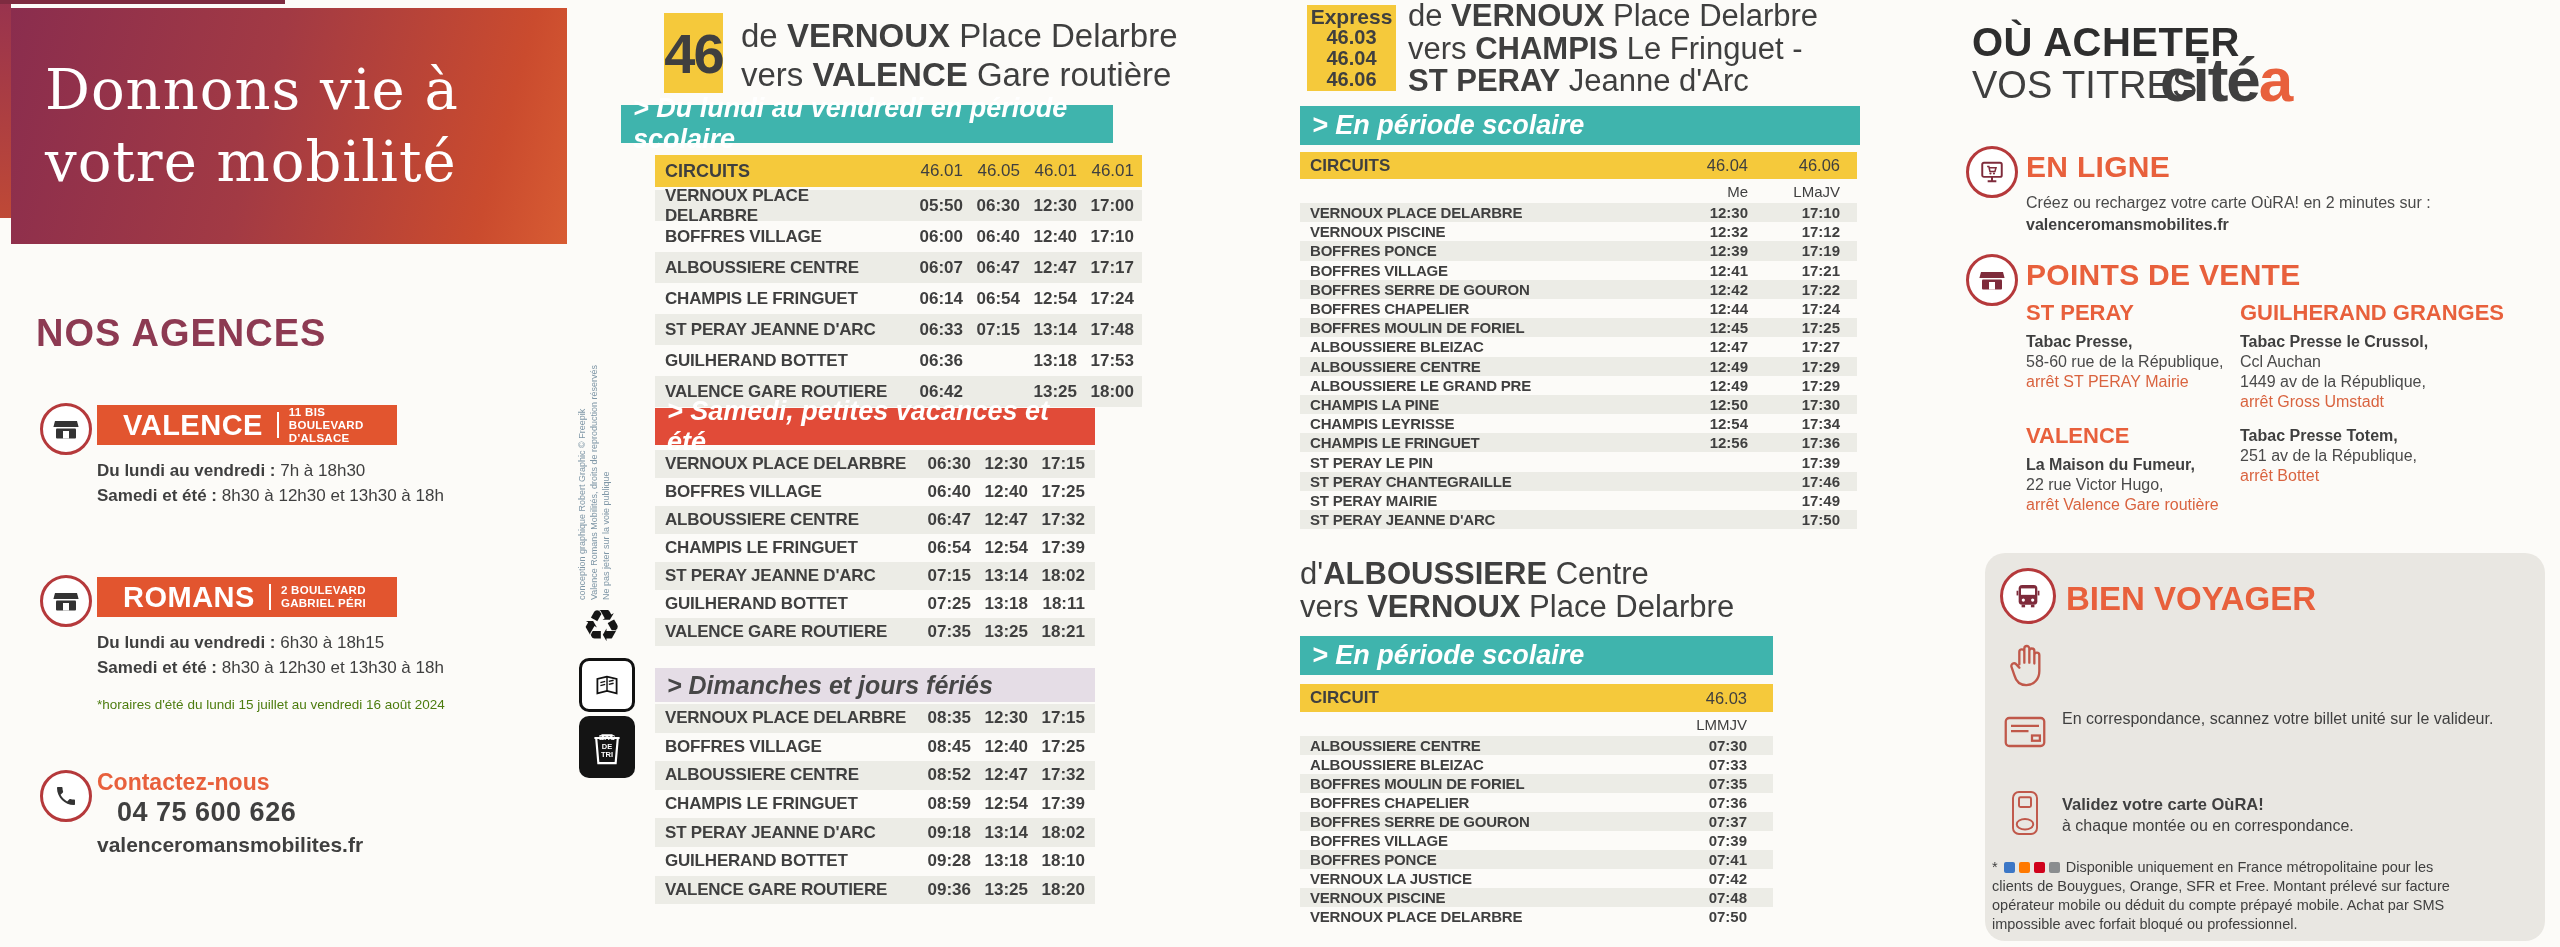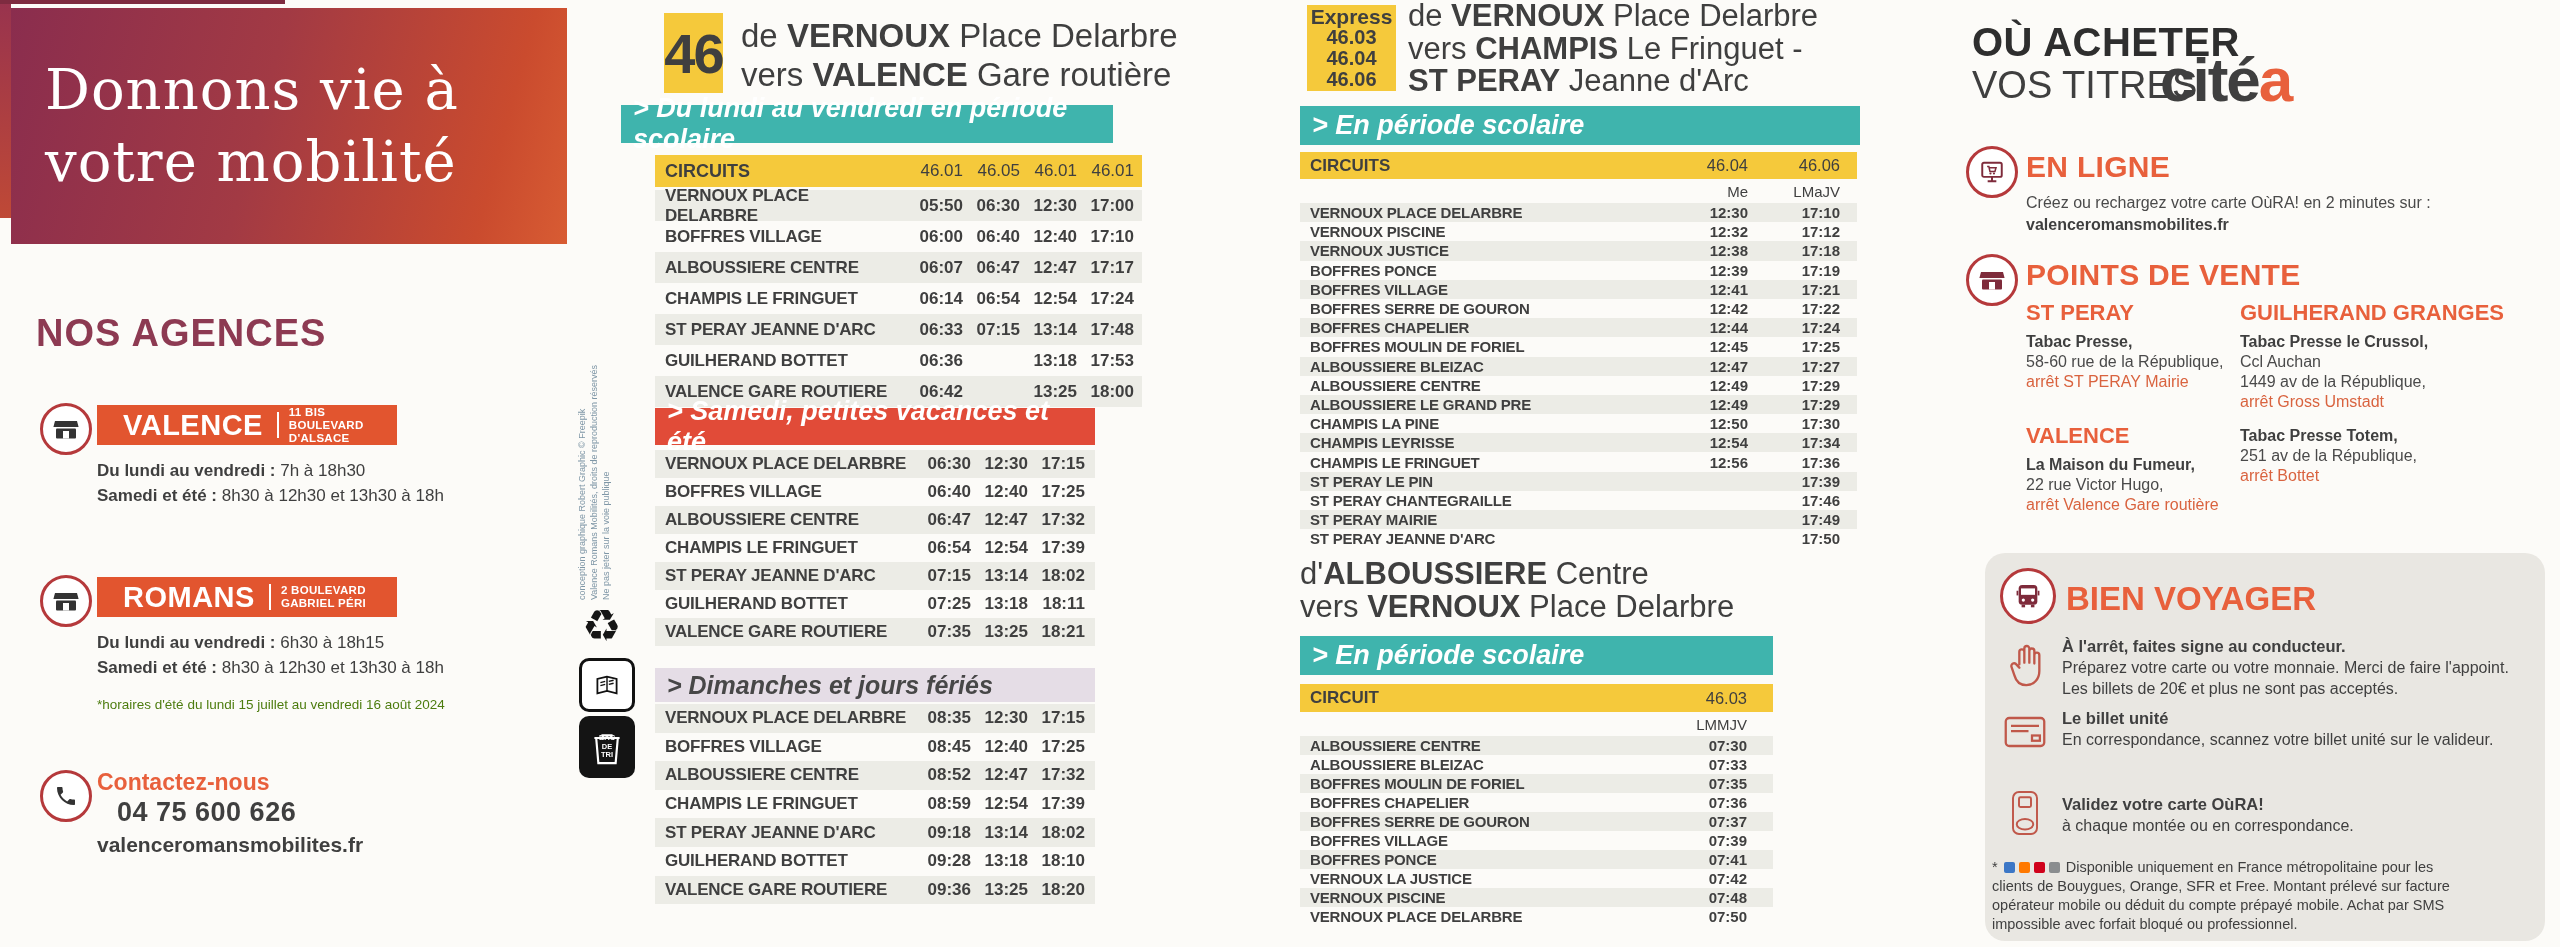--- a/index.html
+++ b/index.html
@@ -404,25 +404,20 @@
       <div class="stop">VERNOUX PLACE DELARBRE</div>
       <div class="t">12:30</div>
       <div class="t">17:10</div>
     </div>
       <div class="row">
       <div class="stop">VERNOUX PISCINE</div>
       <div class="t">12:32</div>
       <div class="t">17:12</div>
     </div>
       <div class="row">
-      <div class="stop">VERNOUX JUSTICE</div>
-      <div class="t">12:38</div>
-      <div class="t">17:18</div>
-    </div>
-      <div class="row">
       <div class="stop">BOFFRES PONCE</div>
       <div class="t">12:39</div>
       <div class="t">17:19</div>
     </div>
       <div class="row">
       <div class="stop">BOFFRES VILLAGE</div>
       <div class="t">12:41</div>
       <div class="t">17:21</div>
     </div>
       <div class="row">
@@ -622,35 +617,29 @@
         <rect x="14.5" y="19.5" width="3" height="2.2" fill="#7e2b3b"></rect>
     </svg>
   </div>
   <div class="abs" id="bv-title">BIEN VOYAGER</div>
 
   <div class="abs" style="left:2006px;top:640px;">
     <svg width="40" height="52" viewBox="0 0 24 30" fill="none" stroke="#c0584a" stroke-width="1.4" stroke-linecap="round" stroke-linejoin="round">
       <path d="M8 14V6.5a1.5 1.5 0 0 1 3 0V13M11 13V4.5a1.5 1.5 0 0 1 3 0V13M14 13V6a1.5 1.5 0 0 1 3 0v7M17 13.5V8.5a1.5 1.5 0 0 1 3 0V18c0 4.8-3.2 8.5-7.8 8.5-4 0-6.2-2.3-7.2-6l-1.7-5c-.3-.9.2-1.8 1.1-2.1.7-.2 1.5.1 1.9.8L8 16"></path>
     </svg>
   </div>
-  <div class="abs bv-text" style="left:2062px;top:636px;">
-    <div class="bold">À l'arrêt, faites signe au conducteur.</div>
-    <div>Préparez votre carte ou votre monnaie. Merci de faire l'appoint.</div>
-    <div>Les billets de 20€ et plus ne sont pas acceptés.</div>
-  </div>
 
   <div class="abs" style="left:2004px;top:716px;">
     <svg width="42" height="32" viewBox="0 0 24 18" fill="none" stroke="#c0584a" stroke-width="1.3">
       <rect x="1" y="1" width="22" height="16" rx="2"></rect>
       <path d="M4 5.5h16M4 8.5h10"></path>
       <rect x="16" y="11" width="4.5" height="3"></rect>
     </svg>
   </div>
   <div class="abs bv-text" style="left:2062px;top:708px;">
-    <div class="bold">Le billet unité</div>
     <div>En correspondance, scannez votre billet unité sur le valideur.</div>
   </div>
 
   <div class="abs" style="left:2010px;top:790px;">
     <svg width="30" height="46" viewBox="0 0 20 30" fill="none" stroke="#c0584a" stroke-width="1.3">
       <rect x="2" y="1" width="16" height="28" rx="4"></rect>
       <rect x="6" y="4.5" width="8" height="6.5" rx="1"></rect>
       <ellipse cx="10" cy="22.5" rx="5.5" ry="3.5"></ellipse>
     </svg>
   </div>

